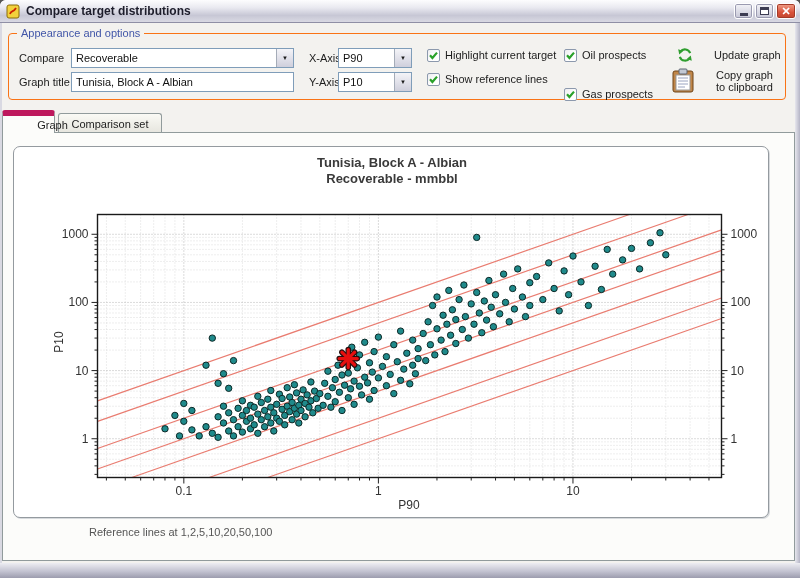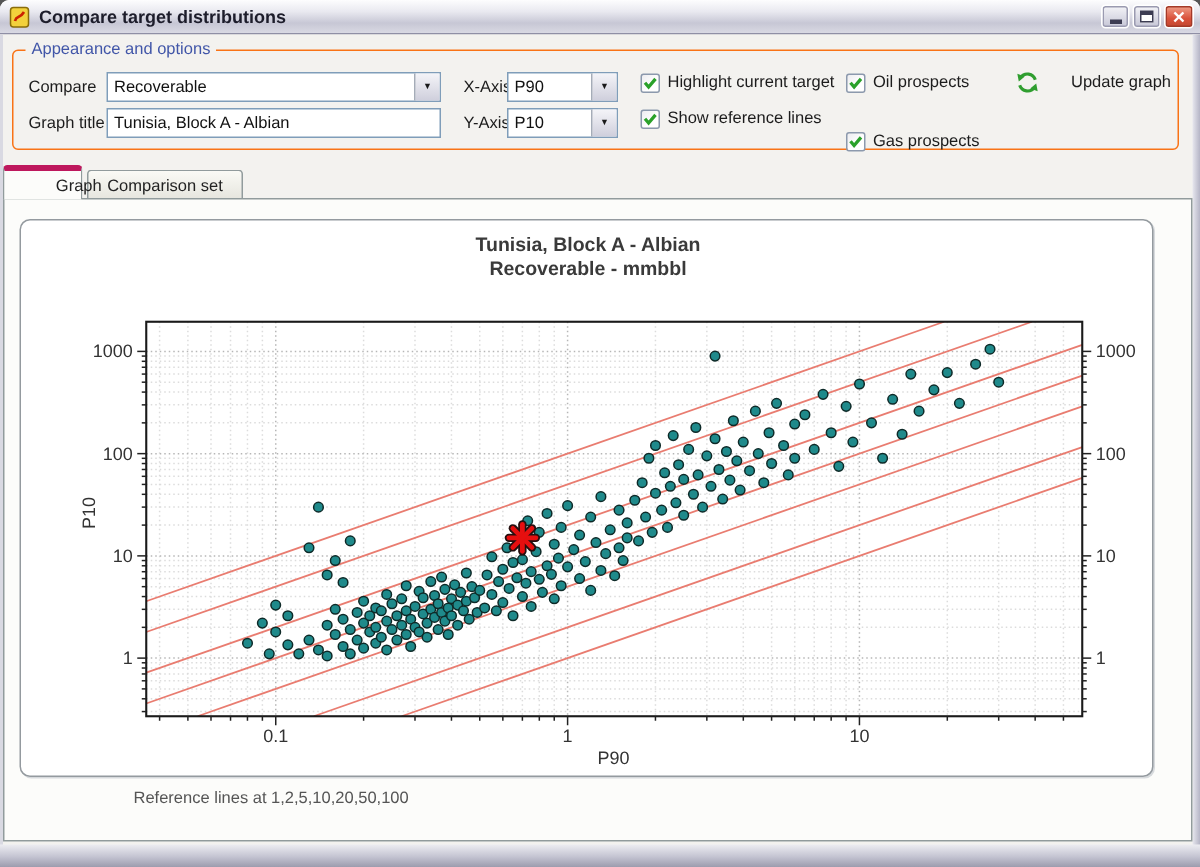--- a/index.html
+++ b/index.html
@@ -41,21 +41,21 @@
   .cb .check{display:none;}
   .cb.checked .check{display:block;}
   .cb .cb-label{font-size:11px;color:#1c1c1c;}
   .tool-btn{position:absolute;display:flex;align-items:center;cursor:pointer;}
   .tool-btn .t-label{font-size:11px;color:#1c1c1c;line-height:12px;margin-left:21px;}
   
   .tab{position:absolute;font-size:11px;color:#222;display:flex;align-items:center;
     justify-content:center;border:1px solid #919b9c;border-bottom:none;
     border-radius:3px 3px 0 0;cursor:pointer;}
   .tab.active{left:2px;top:110px;width:53px;height:23px;background:#fcfcfa;
-    border-top:4px solid #be185d;z-index:3;padding-left:48px;}
+    border-top:6px solid #be185d;z-index:3;padding-left:48px;}
   .tab.inactive{left:58px;top:113px;width:104px;height:20px;
     background:linear-gradient(#fafaf5,#e6e5de);}
   .tab-page{position:absolute;left:2px;top:132px;width:793px;height:429px;
     background:#fcfcfa;border:1px solid #919b9c;z-index:1;}
   
   .chart-panel{position:absolute;left:10px;top:13px;width:756px;height:372px;
     background:#fff;border:1px solid #949a9f;border-radius:7px;
     box-shadow:1px 1px 0 #d7dadd;}
   .chart-title{position:absolute;left:0;width:756px;text-align:center;
     font-size:13px;font-weight:bold;color:#3a3a3a;}
@@ -158,20 +158,32 @@
     </span>
 
     <div class="tool-btn" style="left:668px;top:13px;">
       <svg width="16" height="16" viewBox="0 0 16 16">
         <path d="M13.2 6.2 A5.6 5.6 0 0 0 3.4 4.6" stroke="#2f9e2f" stroke-width="2.1" fill="none"></path>
         <polygon points="1.2,2.2 6.2,4.0 2.2,7.4" fill="#2f9e2f"></polygon>
         <path d="M2.8 9.8 A5.6 5.6 0 0 0 12.6 11.4" stroke="#2f9e2f" stroke-width="2.1" fill="none"></path>
         <polygon points="14.8,13.8 9.8,12.0 13.8,8.6" fill="#2f9e2f"></polygon>
       </svg>
       <span class="t-label">Update graph</span>
+    </div>
+    <div class="tool-btn" style="left:662px;top:34px;">
+      <svg width="24" height="26" viewBox="0 0 24 26">
+        <rect x="2" y="3" width="20" height="21" rx="2" fill="#c08648" stroke="#6e4418"></rect>
+        <rect x="5" y="7" width="14" height="15" fill="#ffffff" stroke="#9a9a9a"></rect>
+        <line x1="7" y1="10" x2="17" y2="10" stroke="#9aa4c0"></line>
+        <line x1="7" y1="13" x2="17" y2="13" stroke="#9aa4c0"></line>
+        <line x1="7" y1="16" x2="17" y2="16" stroke="#9aa4c0"></line>
+        <line x1="7" y1="19" x2="14" y2="19" stroke="#9aa4c0"></line>
+        <rect x="8" y="1" width="8" height="5" rx="1" fill="#c3c9d4" stroke="#5f6672"></rect>
+      </svg>
+      <span class="t-label"><span>Copy graph</span><br><span>to clipboard</span></span>
     </div>
   </div>
 
   <div class="tab active">
       <span>Graph</span>
     </div>
   <div class="tab inactive">
       <span>Comparison set</span>
     </div>
 

